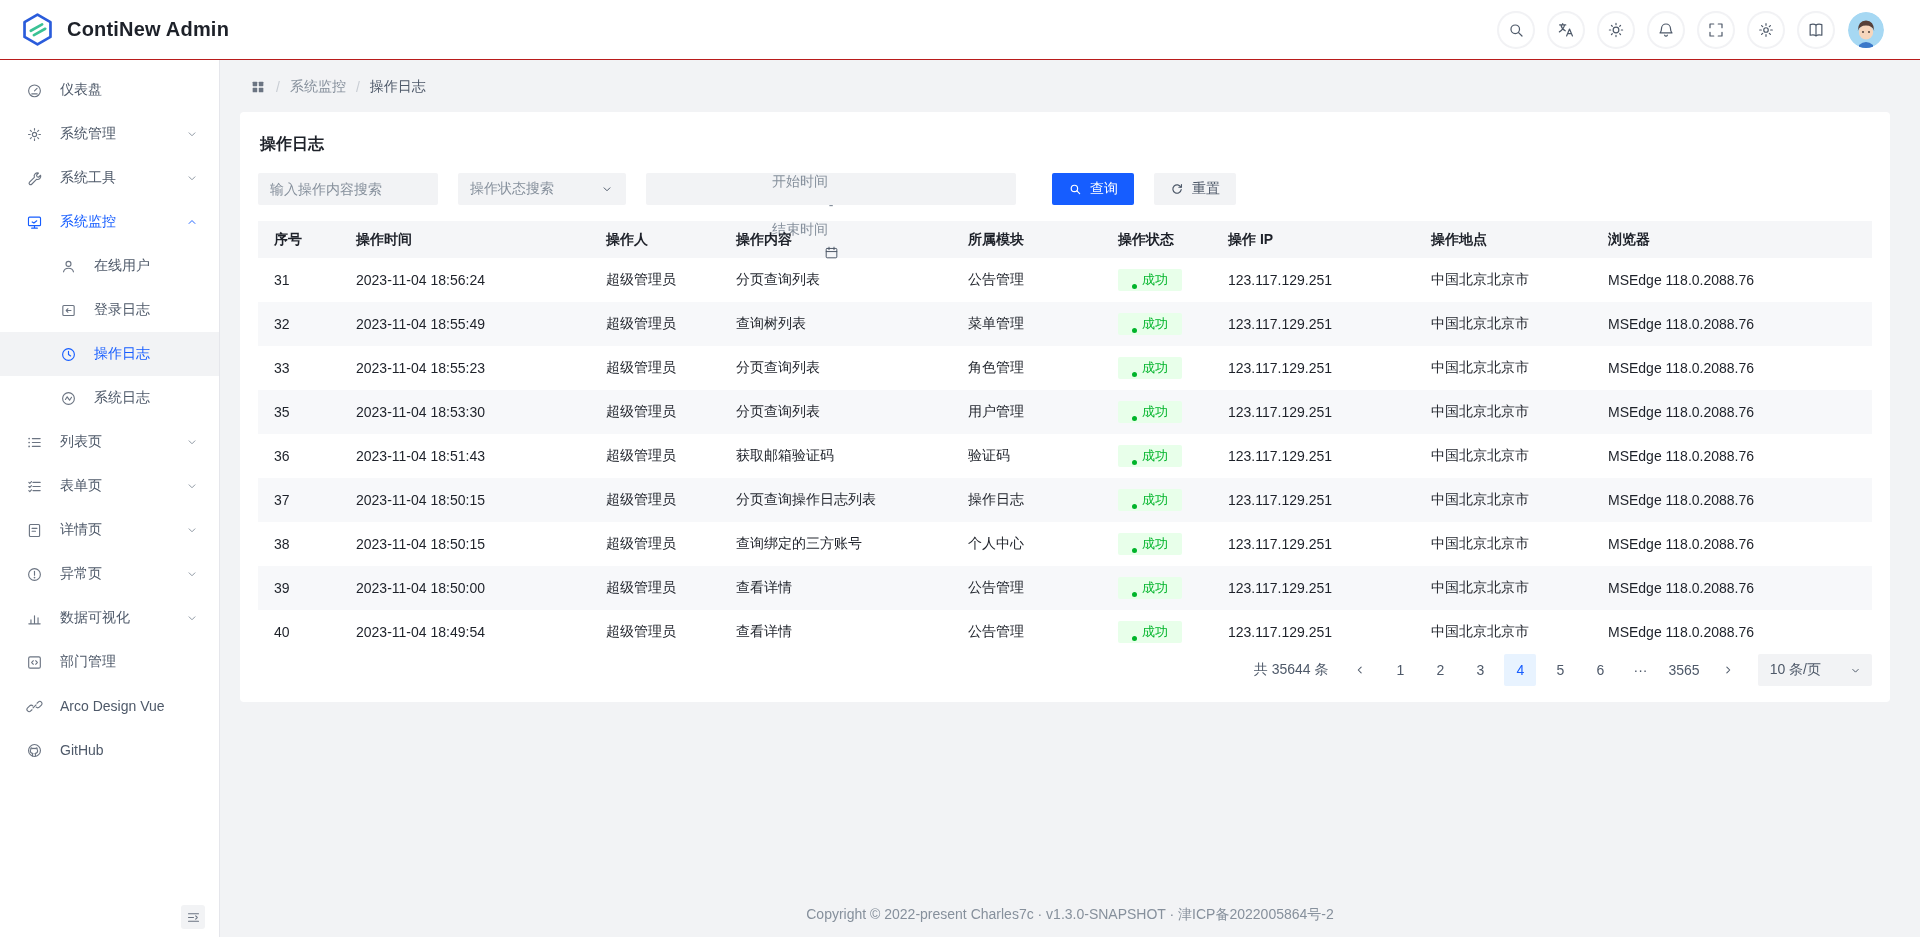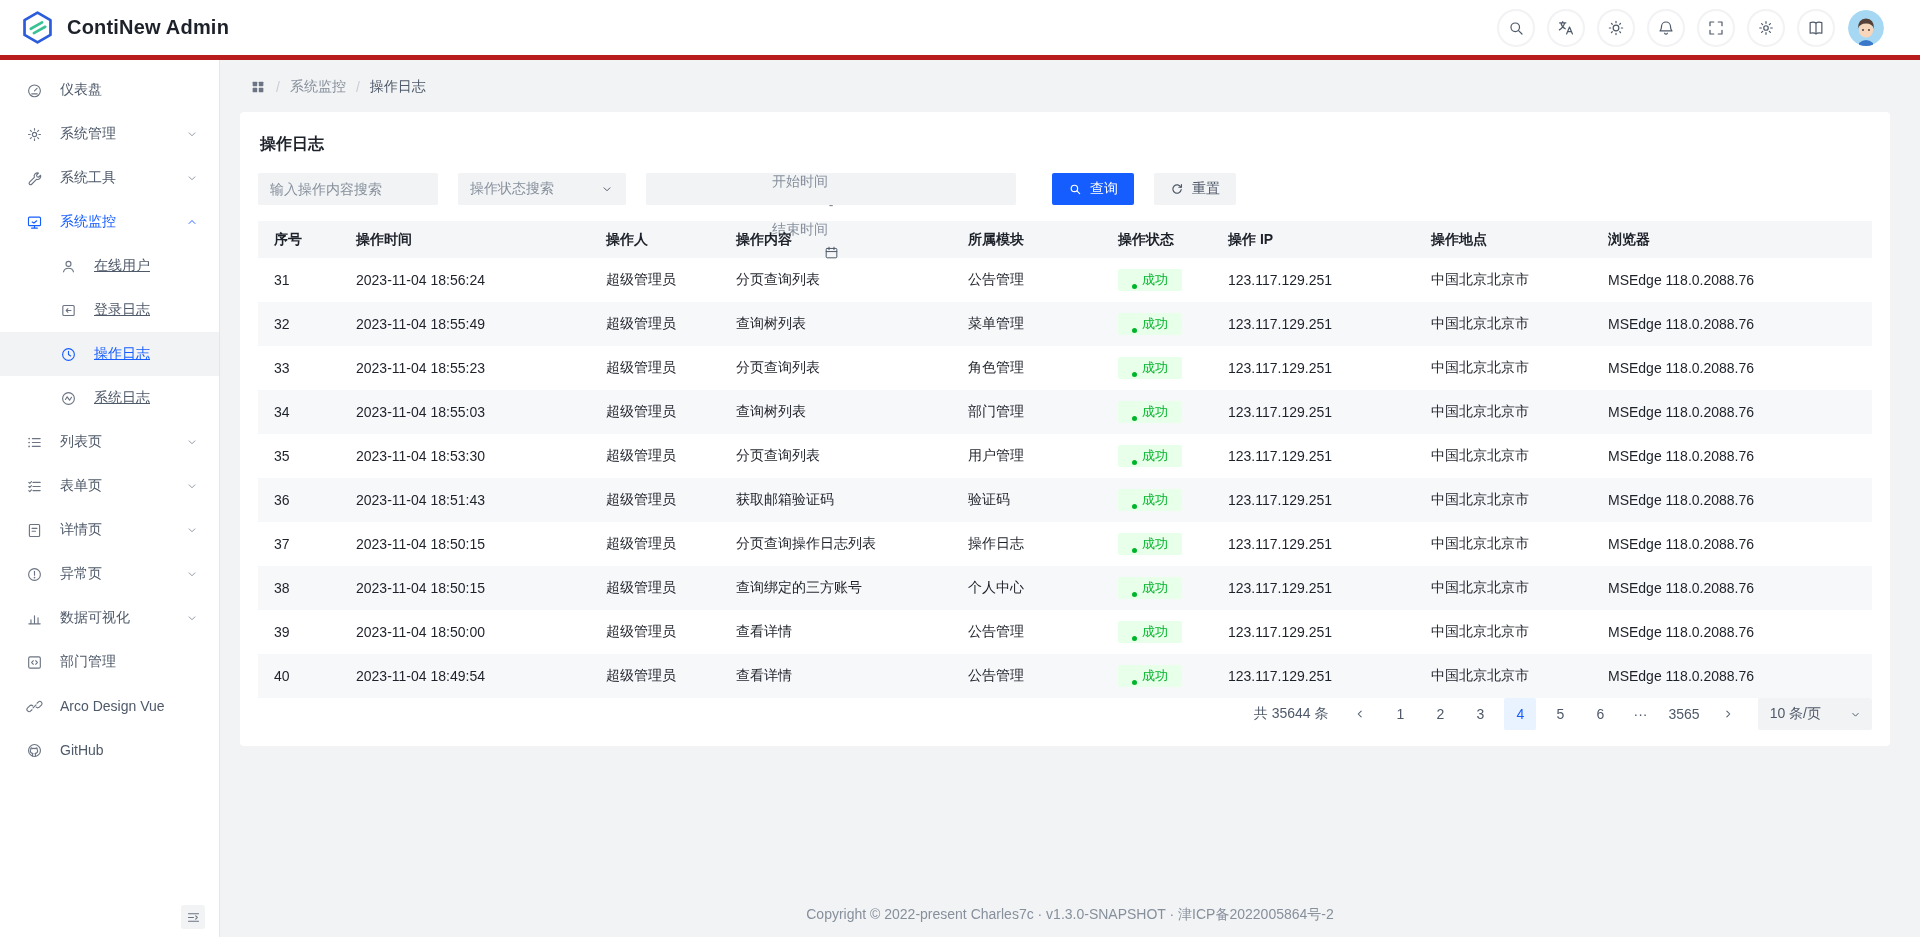--- a/index.html
+++ b/index.html
@@ -6,21 +6,21 @@
   html,body { width:1920px; height:937px; overflow:hidden; }
   body {
     font-family:"Liberation Sans","DejaVu Sans",sans-serif;
     font-size:14px; color:#1d2129; background:#f2f3f5;
     display:flex; flex-direction:column;
   }
   .icon svg { width:1em; height:1em; display:block; }
 
   
   .topbar {
-    height:60px; background:#fff; border-bottom:5px solid #b91c1c;
+    height:60px; background:#fff; border-bottom:1px solid #b91c1c;
     display:flex; align-items:center; padding:0 36px 0 20px; flex:0 0 60px;
   }
   .brand { display:flex; align-items:center; gap:12px; }
   .brand-logo svg { width:35px; height:35px; display:block; }
   .brand-title { font-size:20px; font-weight:bold; color:#1d2129; letter-spacing:.2px; }
   .topbar-actions { margin-left:auto; display:flex; align-items:center; gap:14px; }
   .action-btn {
     width:36px; height:36px; border-radius:50%; background:#fff;
     border:1px solid #f2f3f5; box-shadow:0 0 0 1px rgba(229,230,235,.55);
     display:flex; align-items:center; justify-content:center;
@@ -34,21 +34,21 @@
   .sidebar {
     width:220px; flex:0 0 220px; background:#fff; border-right:1px solid #e5e6eb;
     padding-top:8px; position:relative;
   }
   .side-item {
     height:44px; display:flex; align-items:center; gap:17px;
     padding:0 20px 0 26px; color:#4e5969; cursor:pointer; font-size:14px;
   }
   .side-item .icon { font-size:17px; color:#6b7482; }
   .side-item .chev { margin-left:auto; font-size:14px; color:#86909c; }
-  .side-item.sub { padding-left:60px;text-decoration:underline; }
+  .side-item.sub { padding-left:60px; }
   .side-item.active-parent, .side-item.active-parent .icon, .side-item.active-parent .chev { color:#165dff; }
   .side-item.selected { background:#f2f3f5; color:#165dff; }
   .side-item.selected .icon { color:#165dff; }
   .collapse-btn {
     position:absolute; right:14px; bottom:8px; width:24px; height:24px;
     border-radius:3px; background:#f2f3f5; color:#6b7482;
     display:flex; align-items:center; justify-content:center; font-size:15px; cursor:pointer;
   }
 
   .content { flex:1; display:flex; flex-direction:column; min-width:0; }
@@ -531,34 +531,20 @@
               <td>角色管理</td>
               <td><span class="badge">
                   <span class="dot"></span>
                   <span>成功</span>
                 </span></td>
               <td>123.117.129.251</td>
               <td>中国北京北京市</td>
               <td>MSEdge 118.0.2088.76</td>
             </tr>
             <tr>
-              <td>34</td>
-              <td>2023-11-04 18:55:03</td>
-              <td>超级管理员</td>
-              <td>查询树列表</td>
-              <td>部门管理</td>
-              <td><span class="badge">
-                  <span class="dot"></span>
-                  <span>成功</span>
-                </span></td>
-              <td>123.117.129.251</td>
-              <td>中国北京北京市</td>
-              <td>MSEdge 118.0.2088.76</td>
-            </tr>
-            <tr>
               <td>35</td>
               <td>2023-11-04 18:53:30</td>
               <td>超级管理员</td>
               <td>分页查询列表</td>
               <td>用户管理</td>
               <td><span class="badge">
                   <span class="dot"></span>
                   <span>成功</span>
                 </span></td>
               <td>123.117.129.251</td>

